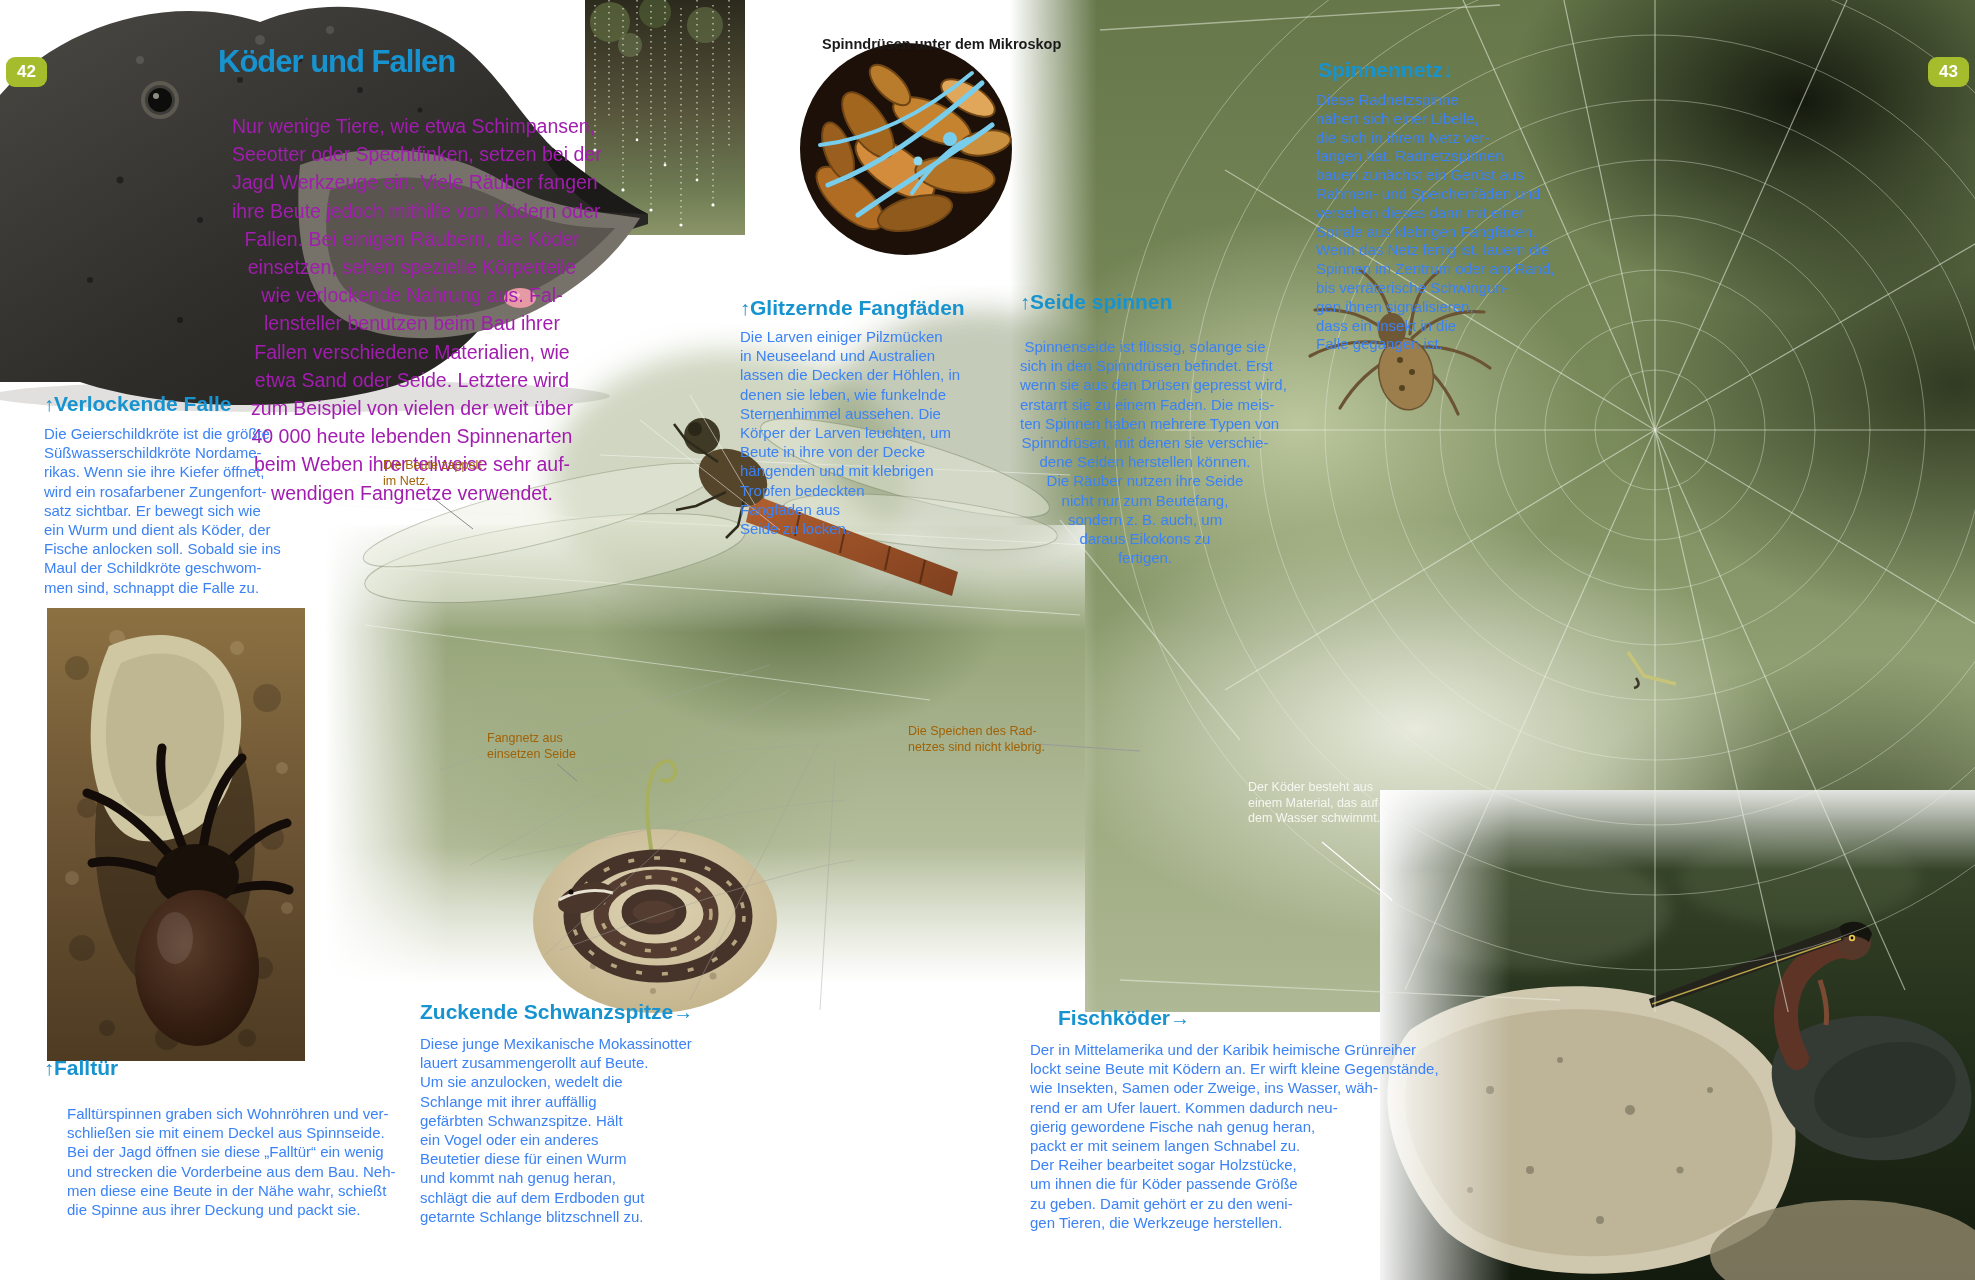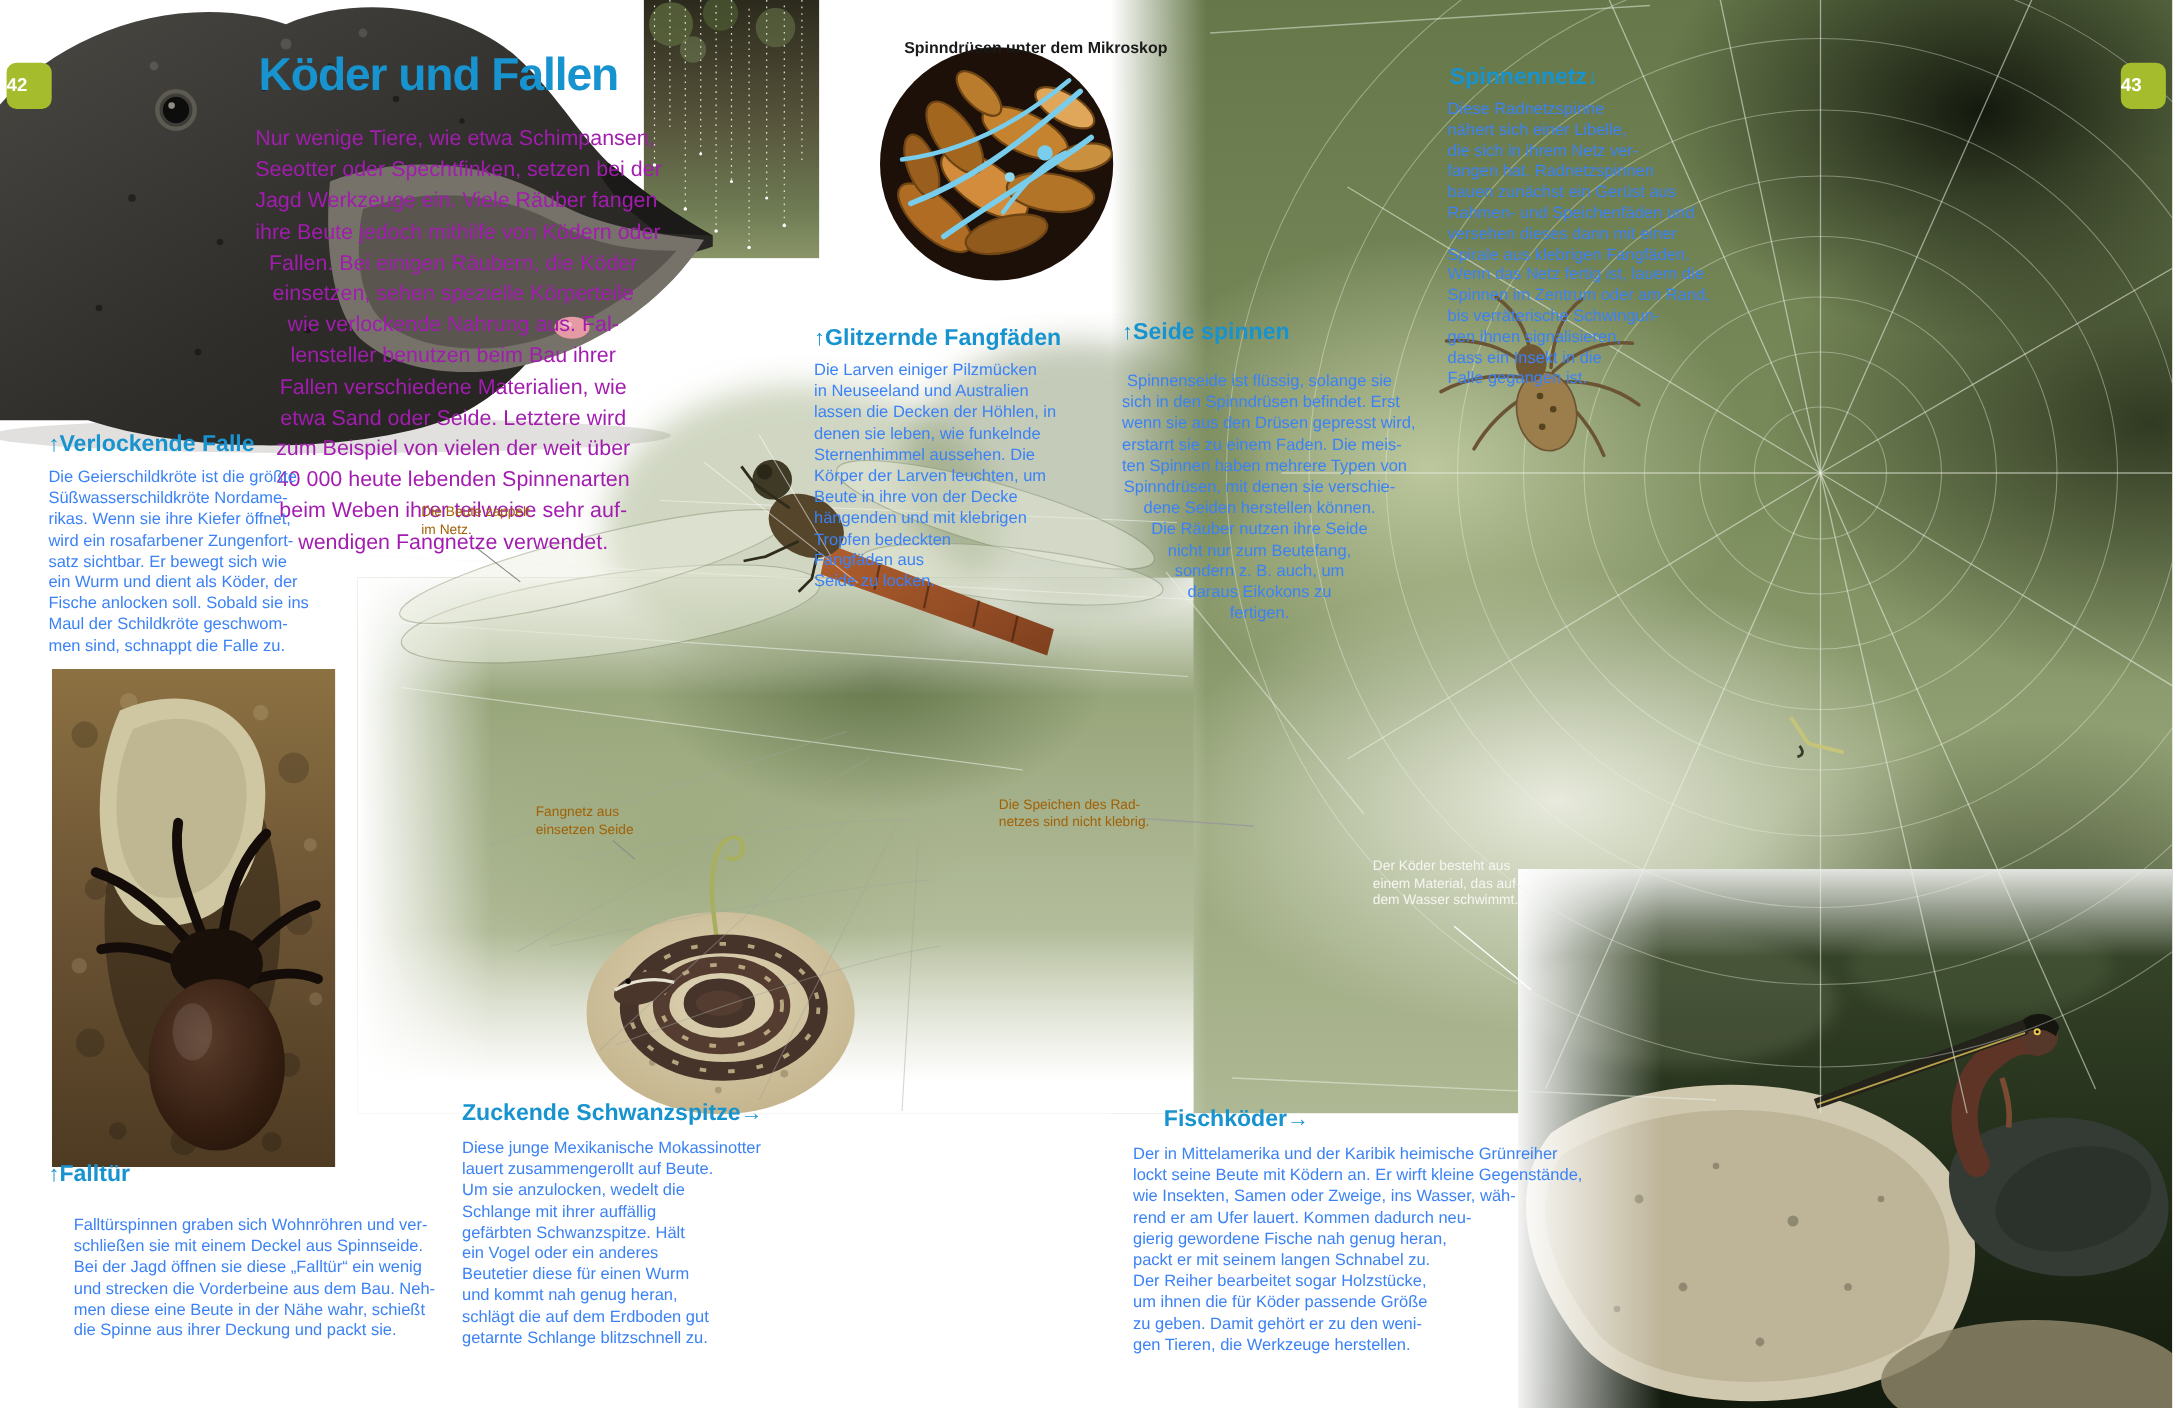--- a/index.html
+++ b/index.html
@@ -4,46 +4,45 @@
 <style>
   html,body{margin:0;padding:0;background:#e8e8e8;}
   #spread{
     position:relative;width:1975px;height:1280px;overflow:hidden;
     background:#ffffff;
     font-family:"Liberation Sans",sans-serif;
   }
   .abs{position:absolute;}
   
   .page-title{
-    color:#1793cf;font-size:42px;font-weight:bold;letter-spacing:-1px;
+    color:#1793cf;font-size:31px;font-weight:bold;letter-spacing:-1px;
     white-space:pre;
-    margin-left:17px;
   }
   .intro{
     font-size:19.5px;line-height:28.2px;color:#a21caf;
     white-space:pre;text-align:center;
   }
   .sec-head{
     color:#1793cf;font-size:21px;font-weight:bold;white-space:pre;
   }
   .sec-head .arrow{font-size:20px;}
   .sec-body{
     font-size:15px;line-height:19.2px;color:#3b82f6;white-space:pre;
   }
   .caption{
     font-size:12.5px;line-height:15.5px;color:#a16207;white-space:pre;
   }
   .caption.light{color:#f6f6f1;}
   .micro-label{
     font-size:14.5px;font-weight:bold;color:#1a1a1a;white-space:pre;
   }
   .page-badge{
-    width:41px;height:42px;border-radius:9px;background:#a5bd2c;
+    width:41px;height:30px;border-radius:9px;background:#a5bd2c;
     color:#ffffff;font-size:17px;font-weight:bold;
-    display:flex;align-items:center;justify-content:flex-start;
+    display:flex;align-items:center;justify-content:center;
   }
   
   .photo{overflow:hidden;}
   #right-photo{
     left:1010px;top:0;width:965px;height:1012px;
     background:
       linear-gradient(90deg,#ffffff 0%,rgba(255,255,255,0) 9%),
       radial-gradient(ellipse 420px 300px at 82% 10%,rgba(12,16,8,.92),rgba(12,16,8,0) 70%),
       radial-gradient(ellipse 500px 340px at 98% 38%,rgba(25,32,16,.75),rgba(25,32,16,0) 70%),
       radial-gradient(ellipse 420px 300px at 30% 42%,rgba(196,206,166,.9),rgba(196,206,166,0) 70%),

